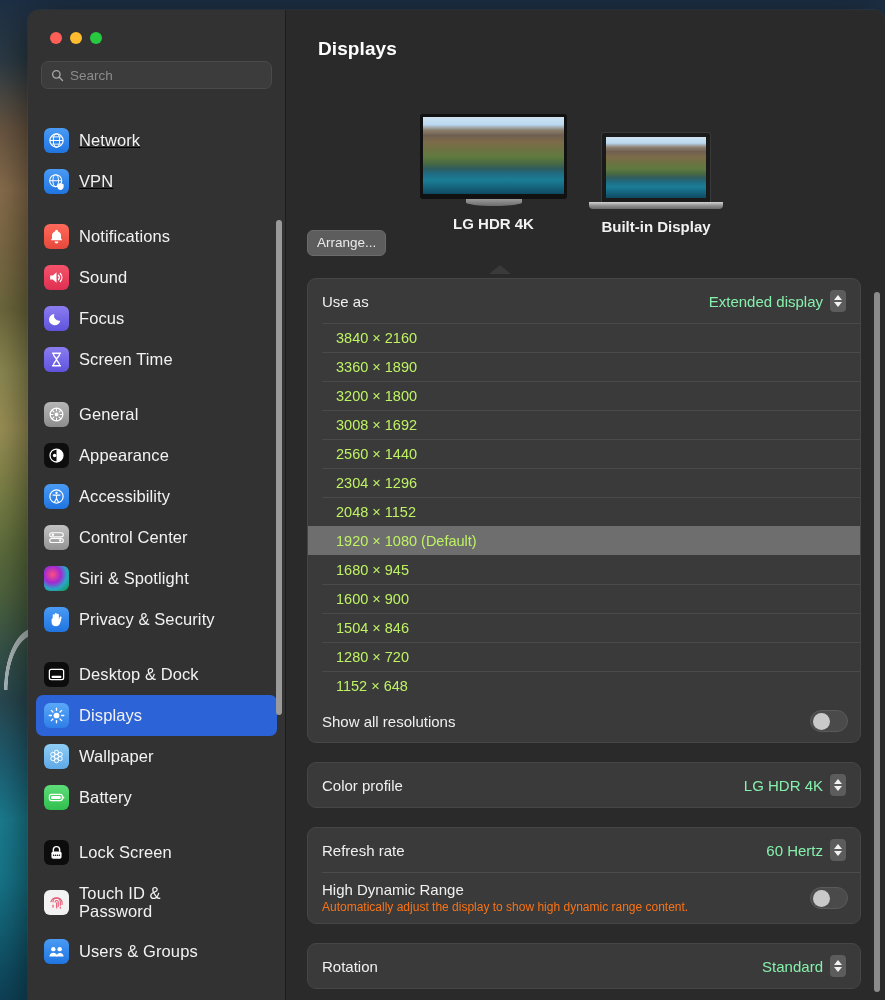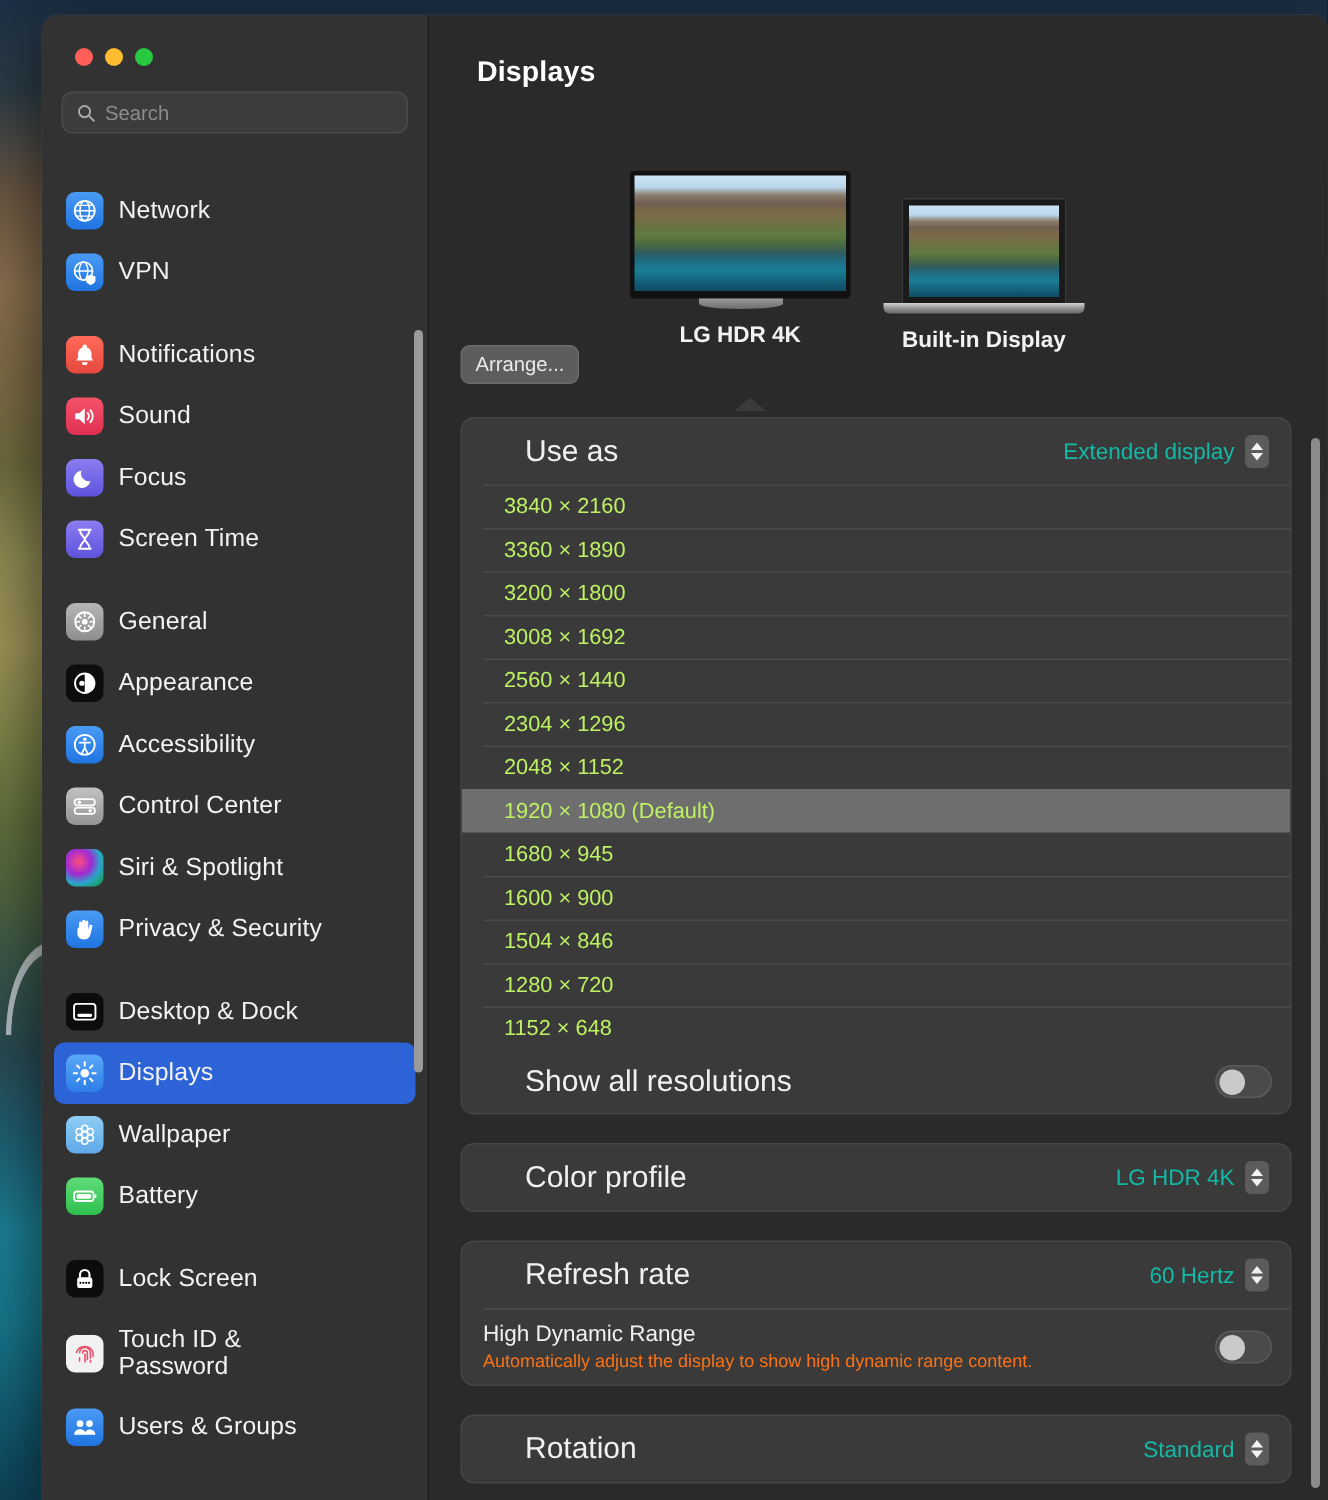--- a/index.html
+++ b/index.html
@@ -85,21 +85,21 @@
   }
   #search-input::placeholder { color: #8c8c8c; }
 
   #navscroll {
     position: absolute;
     top: 98px; left: 0; right: 0; bottom: 0;
     overflow: hidden;
   }
   #navlist { padding: 6px 8px 0 8px; }
   .navgroup { padding-bottom: 14px; }
-  .navgroup:first-child { padding-top: 6px; }
+  .navgroup:first-child { padding-top: 6px; text-decoration: underline; }
 
   .navitem {
     display: flex; align-items: center;
     gap: 10px;
     height: 41px;
     padding: 0 8px;
     border-radius: 7px;
     cursor: default;
   }
   .navitem.selected { background: #2c63d6; }
@@ -250,23 +250,23 @@
     justify-content: space-between;
     padding: 0 14px;
     min-height: 44px;
     position: relative;
   }
   .row + .row::before {
     content: "";
     position: absolute; left: 14px; right: 0; top: 0;
     height: .5px; background: #4c4c4c;
   }
-  .rowlabel { font-size: 20px; color: #f0f0f0; margin-left: 28px; }
+  .rowlabel { font-size: 15px; color: #f0f0f0; }
   .rowvalue {
-    font-size: 15px; color: #14b8a6;
+    font-size: 15px; color: #86efac;
     display: flex; align-items: center; gap: 7px;
   }
   .stepper {
     width: 16px; height: 22px;
     border-radius: 4px;
     background: #5c5c5c;
     display: flex; flex-direction: column;
     align-items: center; justify-content: center;
     gap: 2px;
   }

